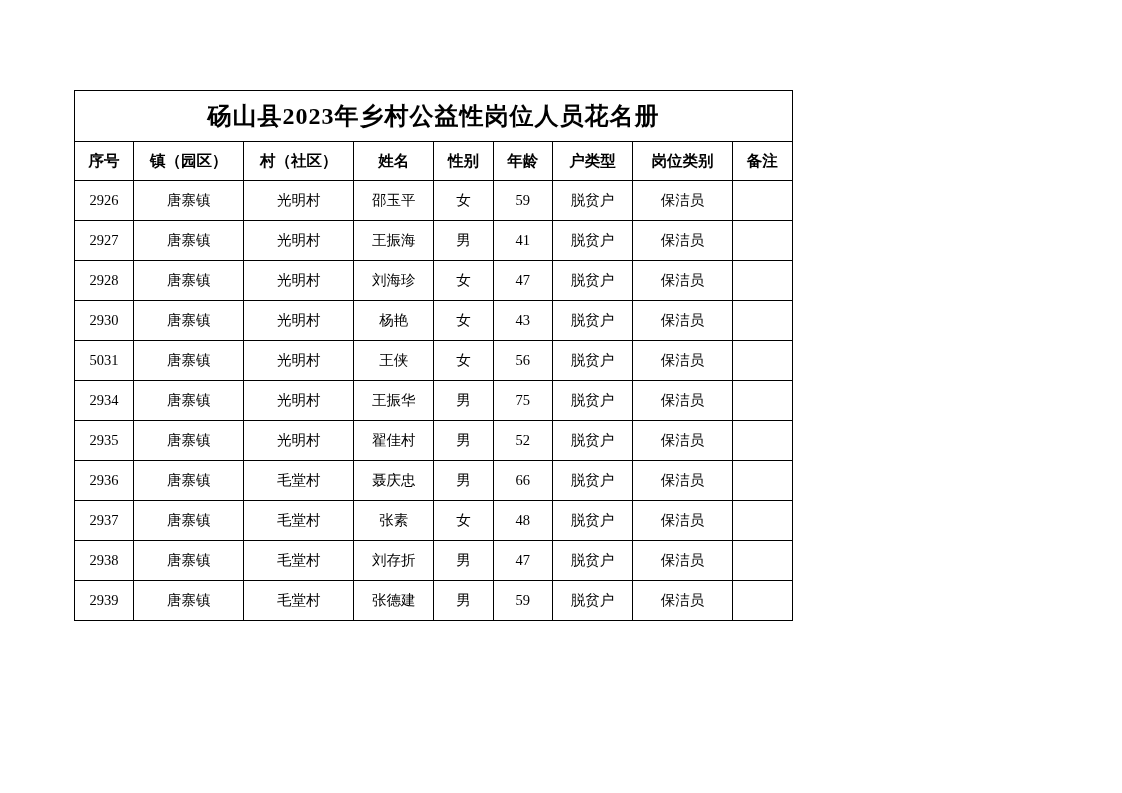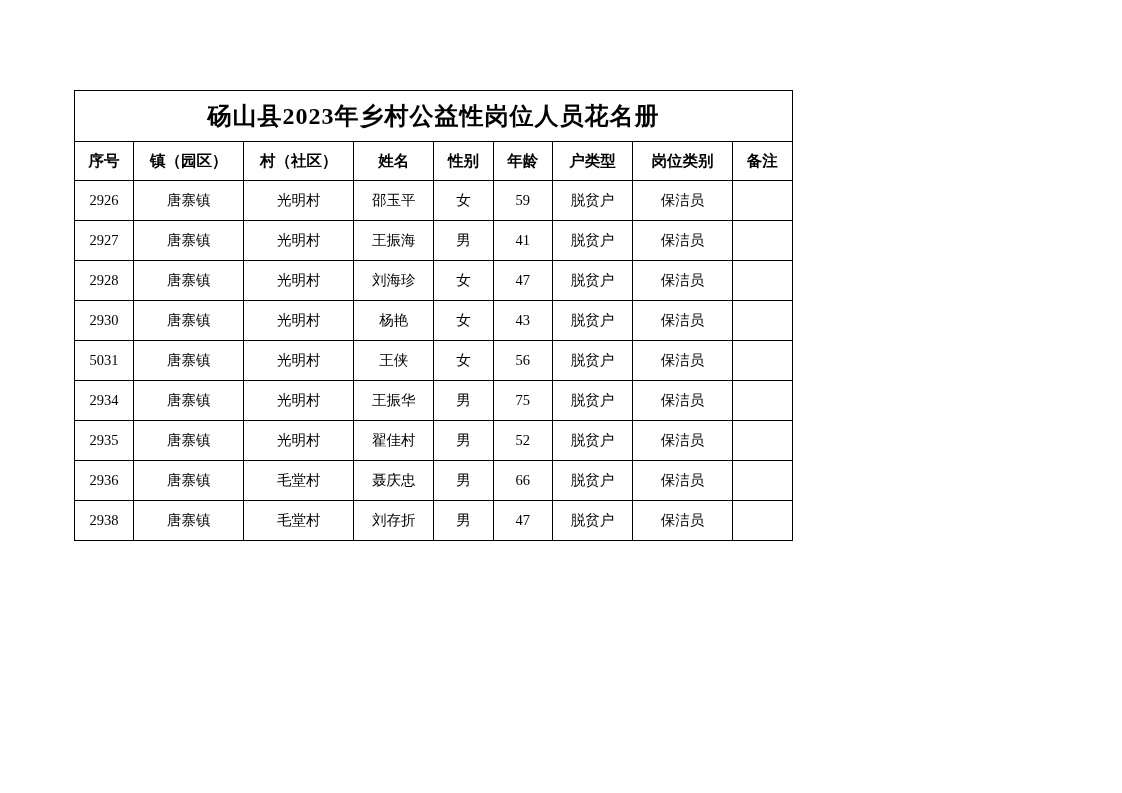--- a/index.html
+++ b/index.html
@@ -172,25 +172,47 @@
         <td>唐寨镇</td>
         <td>毛堂村</td>
         <td>聂庆忠</td>
         <td>男</td>
         <td>66</td>
         <td>脱贫户</td>
         <td>保洁员</td>
         <td></td>
       </tr>
       <tr class="data-row">
+        <td>2937</td>
+        <td>唐寨镇</td>
+        <td>毛堂村</td>
+        <td>张素</td>
+        <td>女</td>
+        <td>48</td>
+        <td>脱贫户</td>
+        <td>保洁员</td>
+        <td></td>
+      </tr>
+      <tr class="data-row">
         <td>2938</td>
         <td>唐寨镇</td>
         <td>毛堂村</td>
         <td>刘存折</td>
         <td>男</td>
         <td>47</td>
+        <td>脱贫户</td>
+        <td>保洁员</td>
+        <td></td>
+      </tr>
+      <tr class="data-row">
+        <td>2939</td>
+        <td>唐寨镇</td>
+        <td>毛堂村</td>
+        <td>张德建</td>
+        <td>男</td>
+        <td>59</td>
         <td>脱贫户</td>
         <td>保洁员</td>
         <td></td>
       </tr>
     </tbody>
   </table>
 </div>
 
 </body></html>

